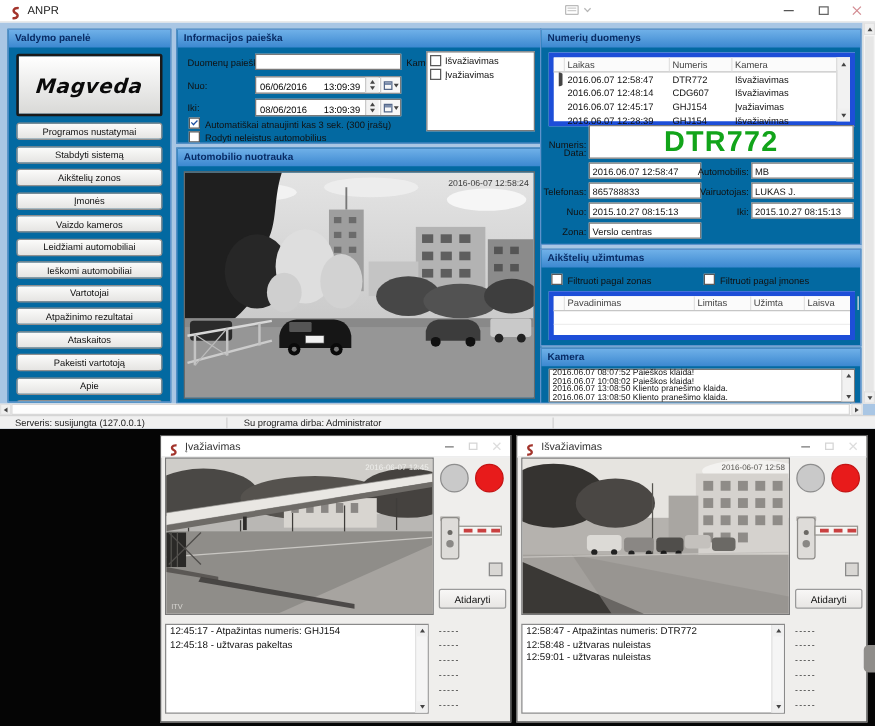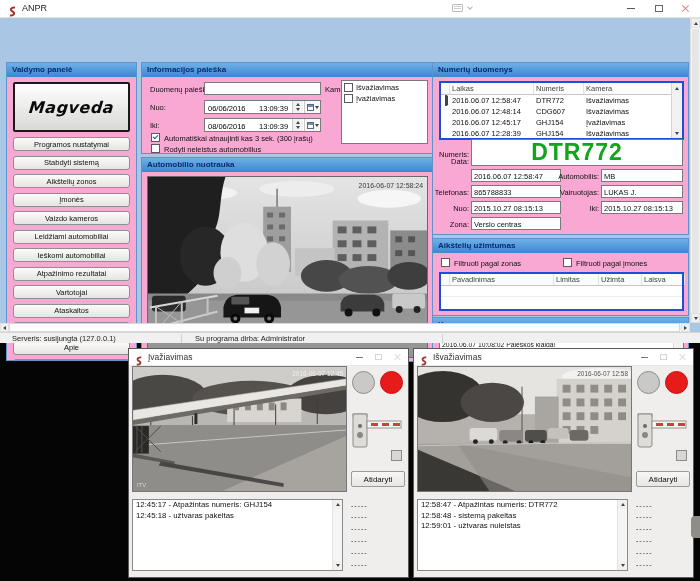--- a/index.html
+++ b/index.html
@@ -18,21 +18,21 @@
   .ic-close{position:relative;width:9px;height:9px;}
   .ic-close::before,.ic-close::after{content:"";position:absolute;left:4px;top:0;width:1px;height:9px;background:#d2888f;}
   .ic-close::before{transform:rotate(45deg);}
   .ic-close::after{transform:rotate(-45deg);}
   .ime{position:absolute;top:4px;display:flex;gap:5px;align-items:center;}
   .kb-icon{width:11px;height:8px;border:1px solid #bbb;border-radius:1px;position:relative;}
   .kb-icon::before{content:"";position:absolute;left:1px;top:1px;width:7px;height:1px;background:#ccc;box-shadow:0 2px 0 #ccc;}
   .chev-down{width:4px;height:4px;border-right:1px solid #b5b5b5;border-bottom:1px solid #b5b5b5;transform:rotate(45deg);margin-top:-2px;}
 
   
-  .grp{position:absolute;background:#f9a8d4;border:1px solid #5f93cc;overflow:hidden;margin-top:39px;}
+  .grp{position:absolute;background:#0369a1;border:1px solid #5f93cc;overflow:hidden;}
   .grp-h{position:absolute;left:0;top:0;right:0;height:14px;background:linear-gradient(180deg,#6fb0e8,#3c88d0);color:#082c66;font-size:8px;font-weight:bold;line-height:14px;padding-left:5px;}
 
   
   #grp-side{left:6px;top:23px;width:131px;height:299px;}
   #logo{position:absolute;left:6px;top:19px;width:117px;height:50px;background:linear-gradient(#ffffff,#d9d9d7);border:2px solid #1a1a1a;border-radius:2px;display:flex;align-items:center;justify-content:center;}
   #logo span{font-family:"DejaVu Sans",sans-serif;font-style:italic;font-weight:bold;font-size:16px;color:#0a0a0a;transform:skewX(-6deg);letter-spacing:.5px;}
   #sbtns{position:absolute;left:6px;top:74px;width:117px;display:flex;flex-direction:column;gap:4.5px;}
   .sbtn{flex:0 0 14px;height:14px;background:linear-gradient(#fbfbfa,#e5e4e2);border:1px solid #8f8f8f;border-radius:3px;font-size:7.5px;color:#111;display:flex;align-items:center;justify-content:center;white-space:nowrap;}
 
   
@@ -58,21 +58,21 @@
   #cam-list .cb{position:relative;display:inline-block;vertical-align:middle;margin:0 3px 0 2px;}
   .cam-opt{height:11px;display:flex;align-items:center;font-size:7.5px;color:#111;padding-top:1px;}
 
   
   #grp-photo{left:141px;top:118px;width:292px;height:205px;}
   #photo{position:absolute;left:5px;top:18px;width:281px;height:182px;border:1px solid #6a6a6a;}
   #photo svg{display:block;width:100%;height:100%;}
 
   
   #grp-plates{left:432px;top:23px;width:257px;height:173px;}
-  .dgrid{position:absolute;background:#fff;border:2px solid #1d4ed8;}
+  .dgrid{position:absolute;background:#fff;border:4px solid #1d4ed8;}
   .dg-hdr{display:grid;height:12px;border-bottom:1px solid #c6c6c6;background:#fbfbfb;}
   .dg-hdr div{font-size:7.5px;color:#444;padding:1px 2px 0 2px;border-right:1px solid #e2e2e2;overflow:hidden;}
   .dg-row{display:grid;height:11px;}
   .dg-row div{font-size:7.5px;color:#111;padding-top:1px;padding-left:2px;overflow:hidden;white-space:nowrap;}
   #plates-grid .dg-hdr,#plates-grid .dg-row{grid-template-columns:9px 84px 50px 89px;}
   .vscroll-mini{position:absolute;right:0;top:0;bottom:0;width:11px;background:#f2f2f2;border-left:1px solid #d5d5d5;}
   .vs-btn{position:absolute;left:0;right:0;height:10px;background:#f0f0f0;display:flex;align-items:center;justify-content:center;}
   #plate-big{position:absolute;left:38px;top:76px;width:212px;height:27px;background:#fff;border:1px solid #7a7a7a;display:flex;align-items:center;justify-content:center;}
   #plate-big span{font-size:23px;font-weight:bold;color:#12a41a;letter-spacing:1px;}
   .f-lbl{position:absolute;font-size:7.5px;color:#111;text-align:right;white-space:nowrap;}
@@ -156,22 +156,22 @@
           <span>Magveda</span>
         </div>
       <div id="sbtns">
         <div class="sbtn">Programos nustatymai</div>
         <div class="sbtn">Stabdyti sistemą</div>
         <div class="sbtn">Aikštelių zonos</div>
         <div class="sbtn">Įmonės</div>
         <div class="sbtn">Vaizdo kameros</div>
         <div class="sbtn">Leidžiami automobiliai</div>
         <div class="sbtn">Ieškomi automobiliai</div>
+        <div class="sbtn">Vartotojai</div>
         <div class="sbtn">Atpažinimo rezultatai</div>
-        <div class="sbtn">Vartotojai</div>
         <div class="sbtn">Ataskaitos</div>
         <div class="sbtn">Pakeisti vartotoją</div>
         <div class="sbtn">Apie</div>
         <div class="sbtn"></div>
       </div>
     </div>
 
     <div class="grp" id="grp-search">
       <div class="grp-h">Informacijos paieška</div>
       <span class="lbl" style="left:8px;top:22px;">Duomenų paieška</span>
@@ -592,21 +592,21 @@
         <rect x="18" y="10" width="34" height="7" fill="#f6f5f3" stroke="#96948f" stroke-width="1"></rect>
         <rect x="22" y="12" width="7" height="3" fill="#c94040"></rect>
         <rect x="33" y="12" width="7" height="3" fill="#c94040"></rect>
         <rect x="44" y="12" width="7" height="3" fill="#c94040"></rect>
       </svg>
     </span>
     <span class="mini-cb"></span>
     <div class="open-btn">Atidaryti</div>
     <div class="cam-log">
       <div class="line">12:58:47 - Atpažintas numeris: DTR772</div>
-      <div class="line">12:58:48 - sistemą pakeltas</div>
+      <div class="line">12:58:48 - užtvaras nuleistas</div>
       <div class="line">12:59:01 - užtvaras nuleistas</div>
       <div class="vscroll-mini">
         <span class="vs-btn" style="top:0;height:9px;">
             <span class="tri-up"></span>
           </span>
         <span class="vs-btn" style="bottom:0;height:9px;">
             <span class="tri-down"></span>
           </span>
       </div>
     </div>

